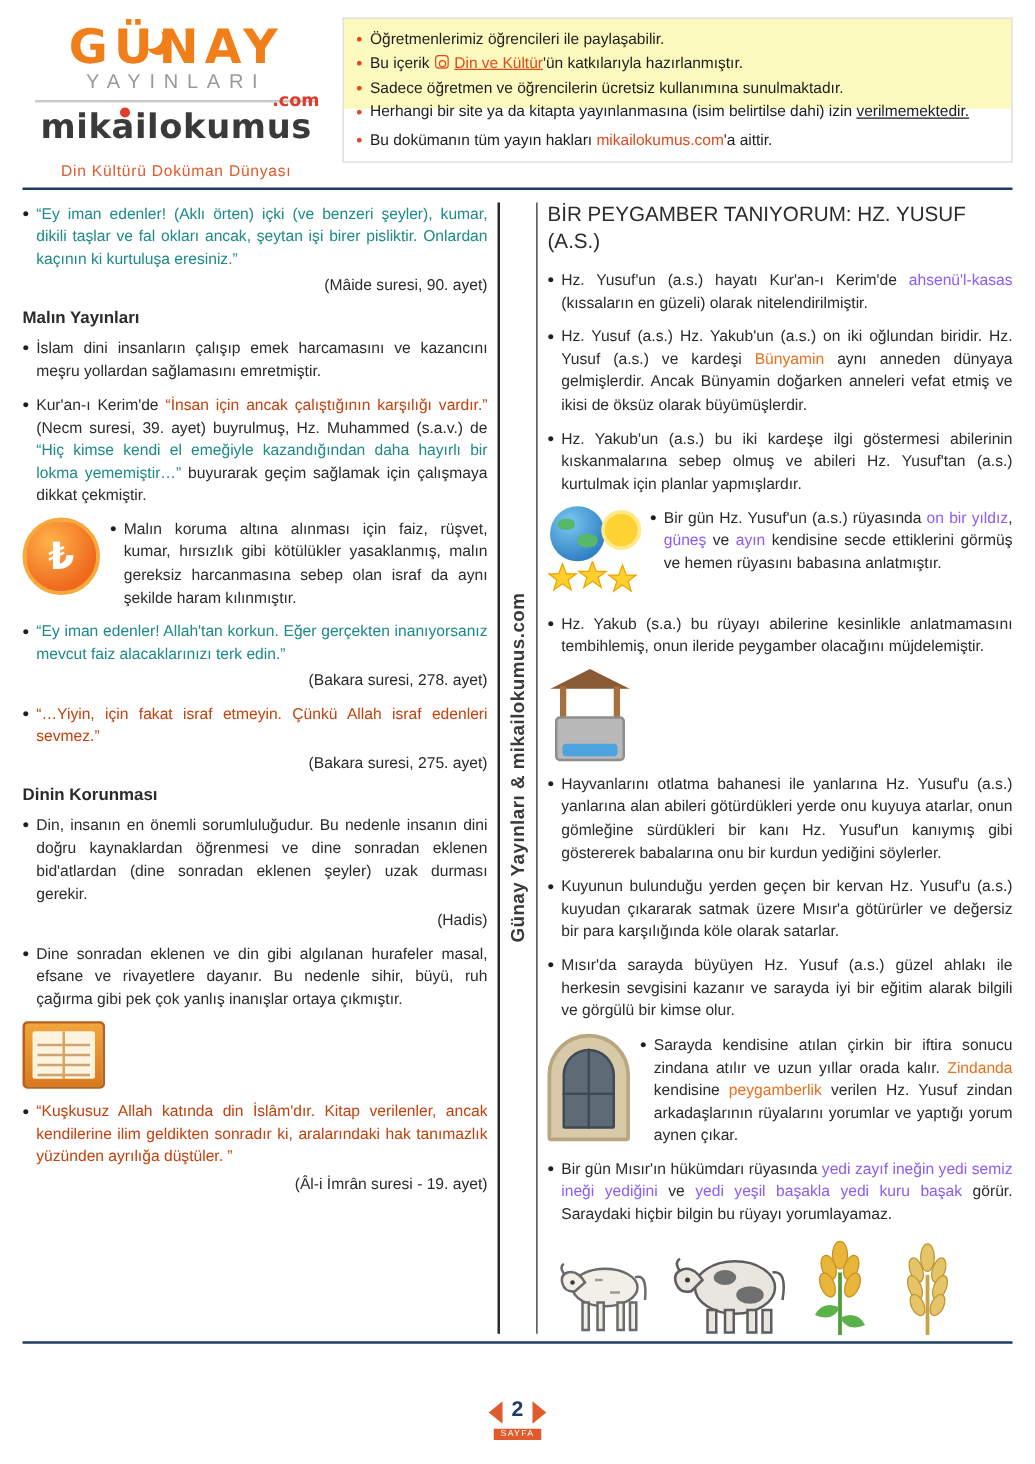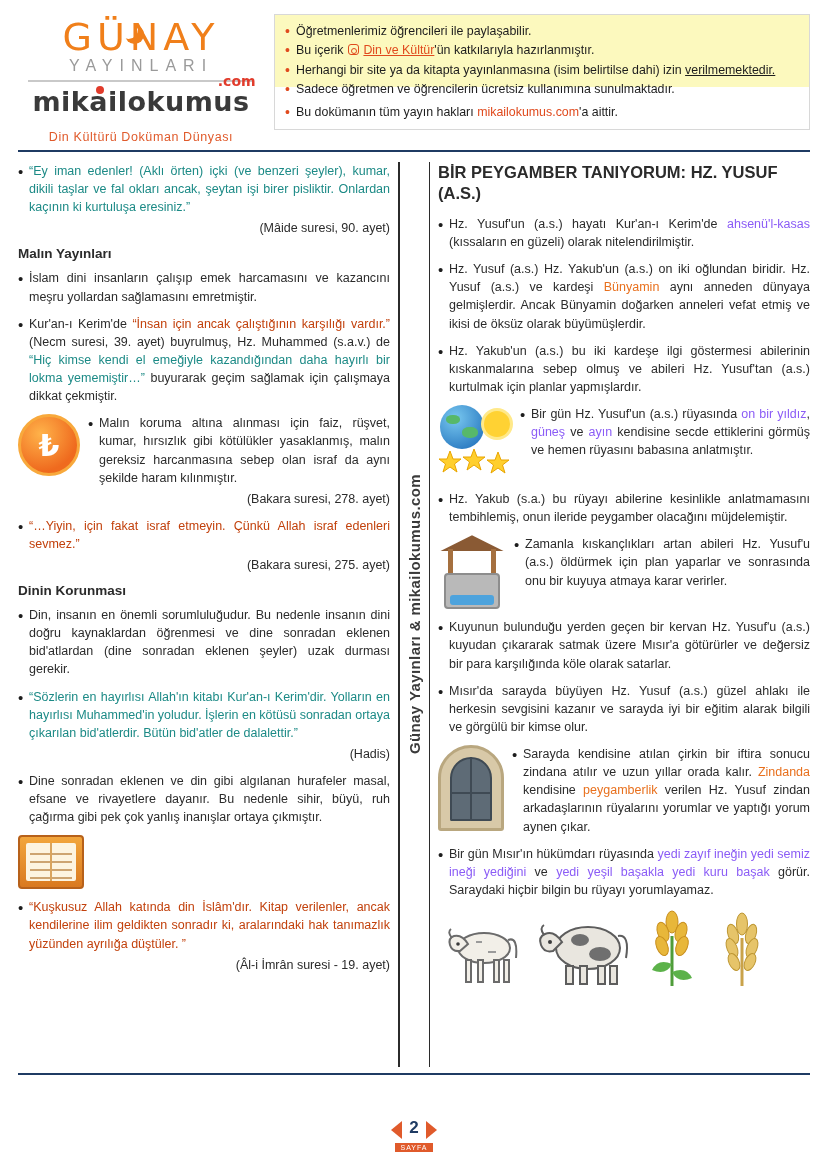--- a/index.html
+++ b/index.html
@@ -28,21 +28,21 @@
   }
   .brand {
     width: 246px;
     flex: 0 0 246px;
     padding-top: 4px;
     text-align: center;
   }
   .brand-gunay {
     font-family: "DejaVu Sans", sans-serif;
     font-size: 38px;
-    font-weight: normal;
+    font-weight: bold;
     letter-spacing: 5px;
     color: #f07f1a;
     line-height: 1;
     position: relative;
     display: inline-block;
   }
   .brand-gunay .moon {
     position: absolute;
     left: 56px;
     top: 2px;
@@ -203,21 +203,21 @@
     font-size: 15px;
     color: #1d1d1d;
   }
   h2.sec {
     font-size: 13.5px;
     font-weight: bold;
     margin: 4px 0 8px 0;
   }
   h1.title {
     font-size: 16.5px;
-    font-weight: bold;
+    font-weight: normal;
     margin: 0 0 10px 0;
     line-height: 1.3;
     text-transform: uppercase;
   }
   .src {
     text-align: right;
     font-size: 12.5px;
     margin: -4px 0 11px 0;
   }
   .teal { color: #1c8a86; }
@@ -368,22 +368,22 @@
         <span class="dotcom">.com</span>
       </div>
       <div class="brand-sub">Din Kültürü Doküman Dünyası</div>
     </div>
 
     <div class="notice">
       <div class="notice-hl"></div>
       <ul>
         <li><span>Öğretmenlerimiz öğrencileri ile paylaşabilir.</span></li>
         <li>Bu içerik <span class="ig-icon"></span> <span class="lnk">Din ve Kültür</span>'ün katkılarıyla hazırlanmıştır.</li>
+        <li><span>Sadece öğretmen ve öğrencilerin ücretsiz kullanımına sunulmaktadır.</span></li>
         <li>Herhangi bir site ya da kitapta yayınlanmasına (isim belirtilse dahi) izin <span class="und">verilmemektedir.</span></li>
-        <li><span>Sadece öğretmen ve öğrencilerin ücretsiz kullanımına sunulmaktadır.</span></li>
         <li class="last"><span>Bu dokümanın tüm yayın hakları </span><span class="lnk2">mikailokumus.com</span><span>'a aittir.</span></li>
       </ul>
     </div>
   </div>
 
   <div class="hrule"></div>
 
   <div class="columns">
 
     <div class="col">
@@ -399,30 +399,30 @@
 
       <div class="figrow">
         <div class="fig">
           <div class="coin">₺</div>
         </div>
         <div class="txt">
           <p class="bullet">Malın koruma altına alınması için faiz, rüşvet, kumar, hırsızlık gibi kötülükler yasaklanmış, malın gereksiz harcanmasına sebep olan israf da aynı şekilde haram kılınmıştır.</p>
         </div>
       </div>
 
+      <p class="bullet teal">“Ey iman edenler! Allah'tan korkun. Eğer gerçekten inanıyorsanız mevcut faiz alacaklarınızı terk edin.”</p>
       <div class="src">(Bakara suresi, 278. ayet)</div>
 
       <p class="bullet green">“…Yiyin, için fakat israf etmeyin. Çünkü Allah israf edenleri sevmez.”</p>
       <div class="src">(Bakara suresi, 275. ayet)</div>
 
       <h2 class="sec">Dinin Korunması</h2>
 
       <p class="bullet">Din, insanın en önemli sorumluluğudur. Bu nedenle insanın dini doğru kaynaklardan öğrenmesi ve dine sonradan eklenen bid'atlardan (dine sonradan eklenen şeyler) uzak durması gerekir.</p>
 
-      <p class="bullet teal">“Sözlerin en hayırlısı Allah'ın kitabı Kur'an-ı Kerim'dir. Yolların en hayırlısı Muhammed'in yoludur. İşlerin en kötüsü sonradan ortaya çıkarılan bid'atlerdir. Bütün bid'atler de dalalettir.”</p>
       <div class="src">(Hadis)</div>
 
       <p class="bullet">Dine sonradan eklenen ve din gibi algılanan hurafeler masal, efsane ve rivayetlere dayanır. Bu nedenle sihir, büyü, ruh çağırma gibi pek çok yanlış inanışlar ortaya çıkmıştır.</p>
 
       <div class="figrow">
         <div class="fig">
           <div class="book">
             <div class="bookline" style="top:16px"></div>
             <div class="bookline" style="top:24px"></div>
             <div class="bookline" style="top:32px"></div>
@@ -478,25 +478,23 @@
       <div class="figrow">
         <div class="fig">
           <div class="well">
             <div class="roof"></div>
             <div class="post l"></div>
             <div class="post r"></div>
             <div class="body"></div>
             <div class="water"></div>
           </div>
         </div>
-        <div class="txt">
-          <p class="bullet">Zamanla kıskançlıkları artan abileri Hz. Yusuf'u (a.s.) öldürmek için plan yaparlar ve sonrasında onu bir kuyuya atmaya karar verirler.</p>
-        </div>
-      </div>
-
+      </div>
+
+      <p class="bullet">Hayvanlarını otlatma bahanesi ile yanlarına Hz. Yusuf'u (a.s.) yanlarına alan abileri götürdükleri yerde onu kuyuya atarlar, onun gömleğine sürdükleri bir kanı Hz. Yusuf'un kanıymış gibi göstererek babalarına onu bir kurdun yediğini söylerler.</p>
 
       <p class="bullet">Kuyunun bulunduğu yerden geçen bir kervan Hz. Yusuf'u (a.s.) kuyudan çıkararak satmak üzere Mısır'a götürürler ve değersiz bir para karşılığında köle olarak satarlar.</p>
 
       <p class="bullet">Mısır'da sarayda büyüyen Hz. Yusuf (a.s.) güzel ahlakı ile herkesin sevgisini kazanır ve sarayda iyi bir eğitim alarak bilgili ve görgülü bir kimse olur.</p>
 
       <div class="figrow">
         <div class="fig">
           <div class="window">
             <div class="pane"></div>
             <div class="bar-h"></div>

